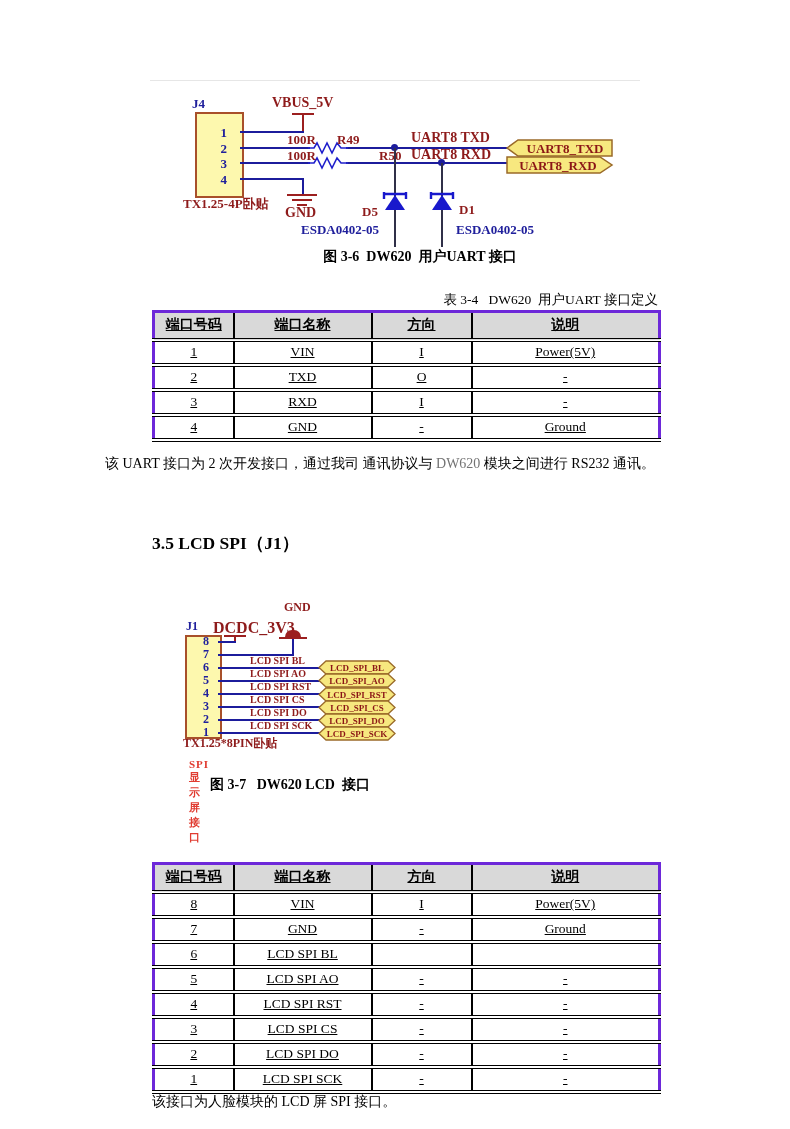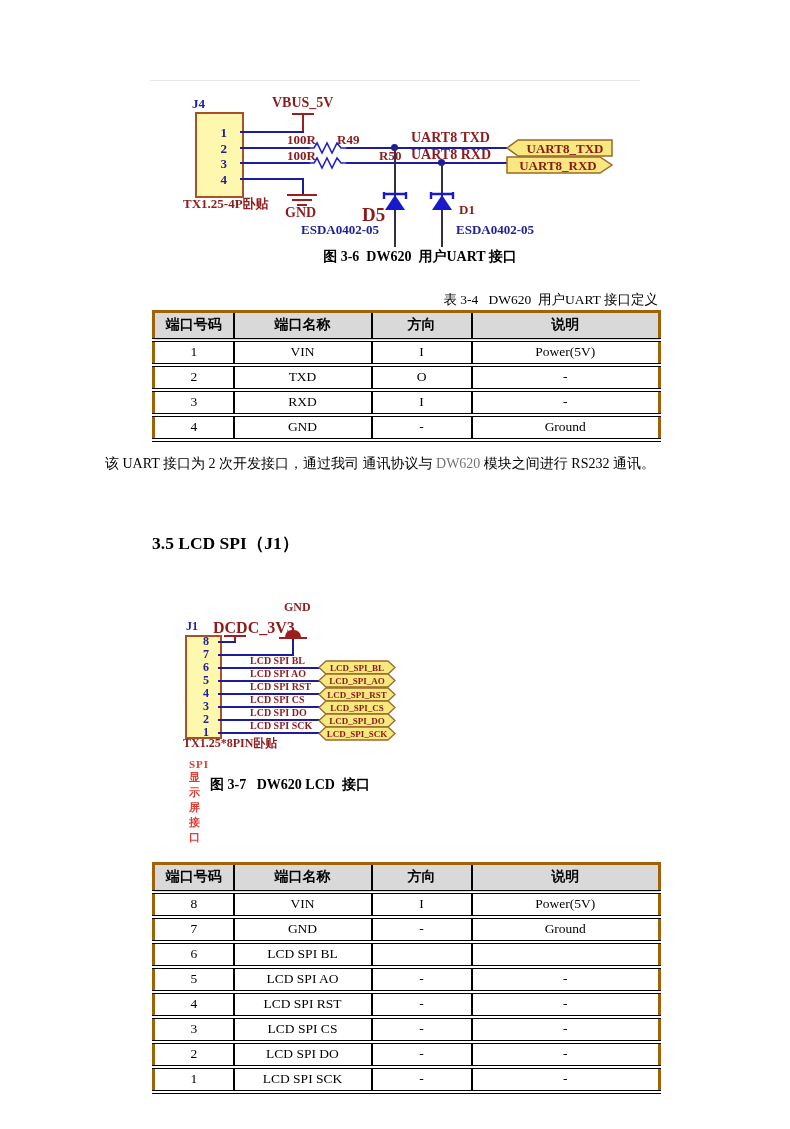--- a/index.html
+++ b/index.html
@@ -17,21 +17,21 @@
   .dot{position:absolute;width:7px;height:7px;border-radius:50%;background:#1c1c9c;}
   .connector{position:absolute;background:#fdf8ae;border:2px solid #a8502a;}
   .slabel{position:absolute;font-weight:bold;line-height:1.05;white-space:pre;}
   .red{color:#8e1b1b;}
   .blue{color:#20209c;}
   .pin{position:absolute;text-align:right;font-weight:bold;color:#20209c;line-height:1;}
   .faintline{position:absolute;background:#e6e6e6;}
   .gdome{position:absolute;background:#9c1f1f;border-radius:8px 8px 0 0;}
   .spinote{position:absolute;color:#e03c31;font-weight:bold;font-size:11px;letter-spacing:1px;}
   
-  .dtable{position:absolute;border-collapse:collapse;table-layout:fixed;border:3px solid #a16207;}
+  .dtable{position:absolute;border-collapse:collapse;table-layout:fixed;border:3px solid #6d28d9;text-decoration:underline;}
   .dtable th{background:#d9d9d9;font-size:14px;font-weight:bold;}
   .dtable td{font-size:13.5px;}
   .dtable th,.dtable td{border-left:2px solid #000;border-right:2px solid #000;
         border-bottom:4px double #000;border-top:1px solid #000;
         text-align:center;vertical-align:middle;padding:0;}
   .hrow{height:28px;} .drow{height:25px;}
   svg text{font-family:"Liberation Serif","DejaVu Serif",serif;}
 </style>
 </head>
 <body>
@@ -82,21 +82,21 @@
     <div class="kwire" style="left:394px;top:148px;width:2px;height:99px;"></div>
     <div class="kwire" style="left:441px;top:163px;width:2px;height:84px;"></div>
     <svg class="abs" style="left:380px;top:189px;" width="30" height="26">
       <path d="M4 3 v7 M3 5 h24 M26 3 v7" stroke="#1818cc" stroke-width="2.4" fill="none"></path>
       <path d="M15 6 L25 21 L5 21 Z" fill="#1818cc"></path>
     </svg>
     <svg class="abs" style="left:427px;top:189px;" width="30" height="26">
       <path d="M4 3 v7 M3 5 h24 M26 3 v7" stroke="#1818cc" stroke-width="2.4" fill="none"></path>
       <path d="M15 6 L25 21 L5 21 Z" fill="#1818cc"></path>
     </svg>
-    <div class="slabel red" style="left:362px;top:205px;font-size:19px;">D5</div>
+    <div class="slabel red" style="left:362px;top:205px;font-size:13px;">D5</div>
     <div class="slabel red" style="left:459px;top:203px;font-size:13px;">D1</div>
     <div class="slabel blue" style="left:301px;top:223px;font-size:13px;">ESDA0402-05</div>
     <div class="slabel blue" style="left:456px;top:223px;font-size:13px;">ESDA0402-05</div>
 
     <div class="rwire" style="left:287px;top:194px;width:30px;height:2px;"></div>
     <div class="rwire" style="left:292px;top:199px;width:20px;height:2px;"></div>
     <div class="rwire" style="left:297px;top:204px;width:10px;height:2px;"></div>
     <div class="slabel red" style="left:285px;top:206px;font-size:14px;">GND</div>
 
     <svg class="abs" style="left:506px;top:139px;" width="108" height="18">
@@ -283,14 +283,15 @@
     </tr>
     <tr class="drow">
       <td>1</td>
       <td>LCD SPI SCK</td>
       <td>-</td>
       <td>-</td>
     </tr>
   </tbody>
     </table>
 
+  <div class="para" style="left:152px;top:1093px;">该接口为人脸模块的 LCD 屏 SPI 接口。</div>
 
 </div>
 
 </body></html>

